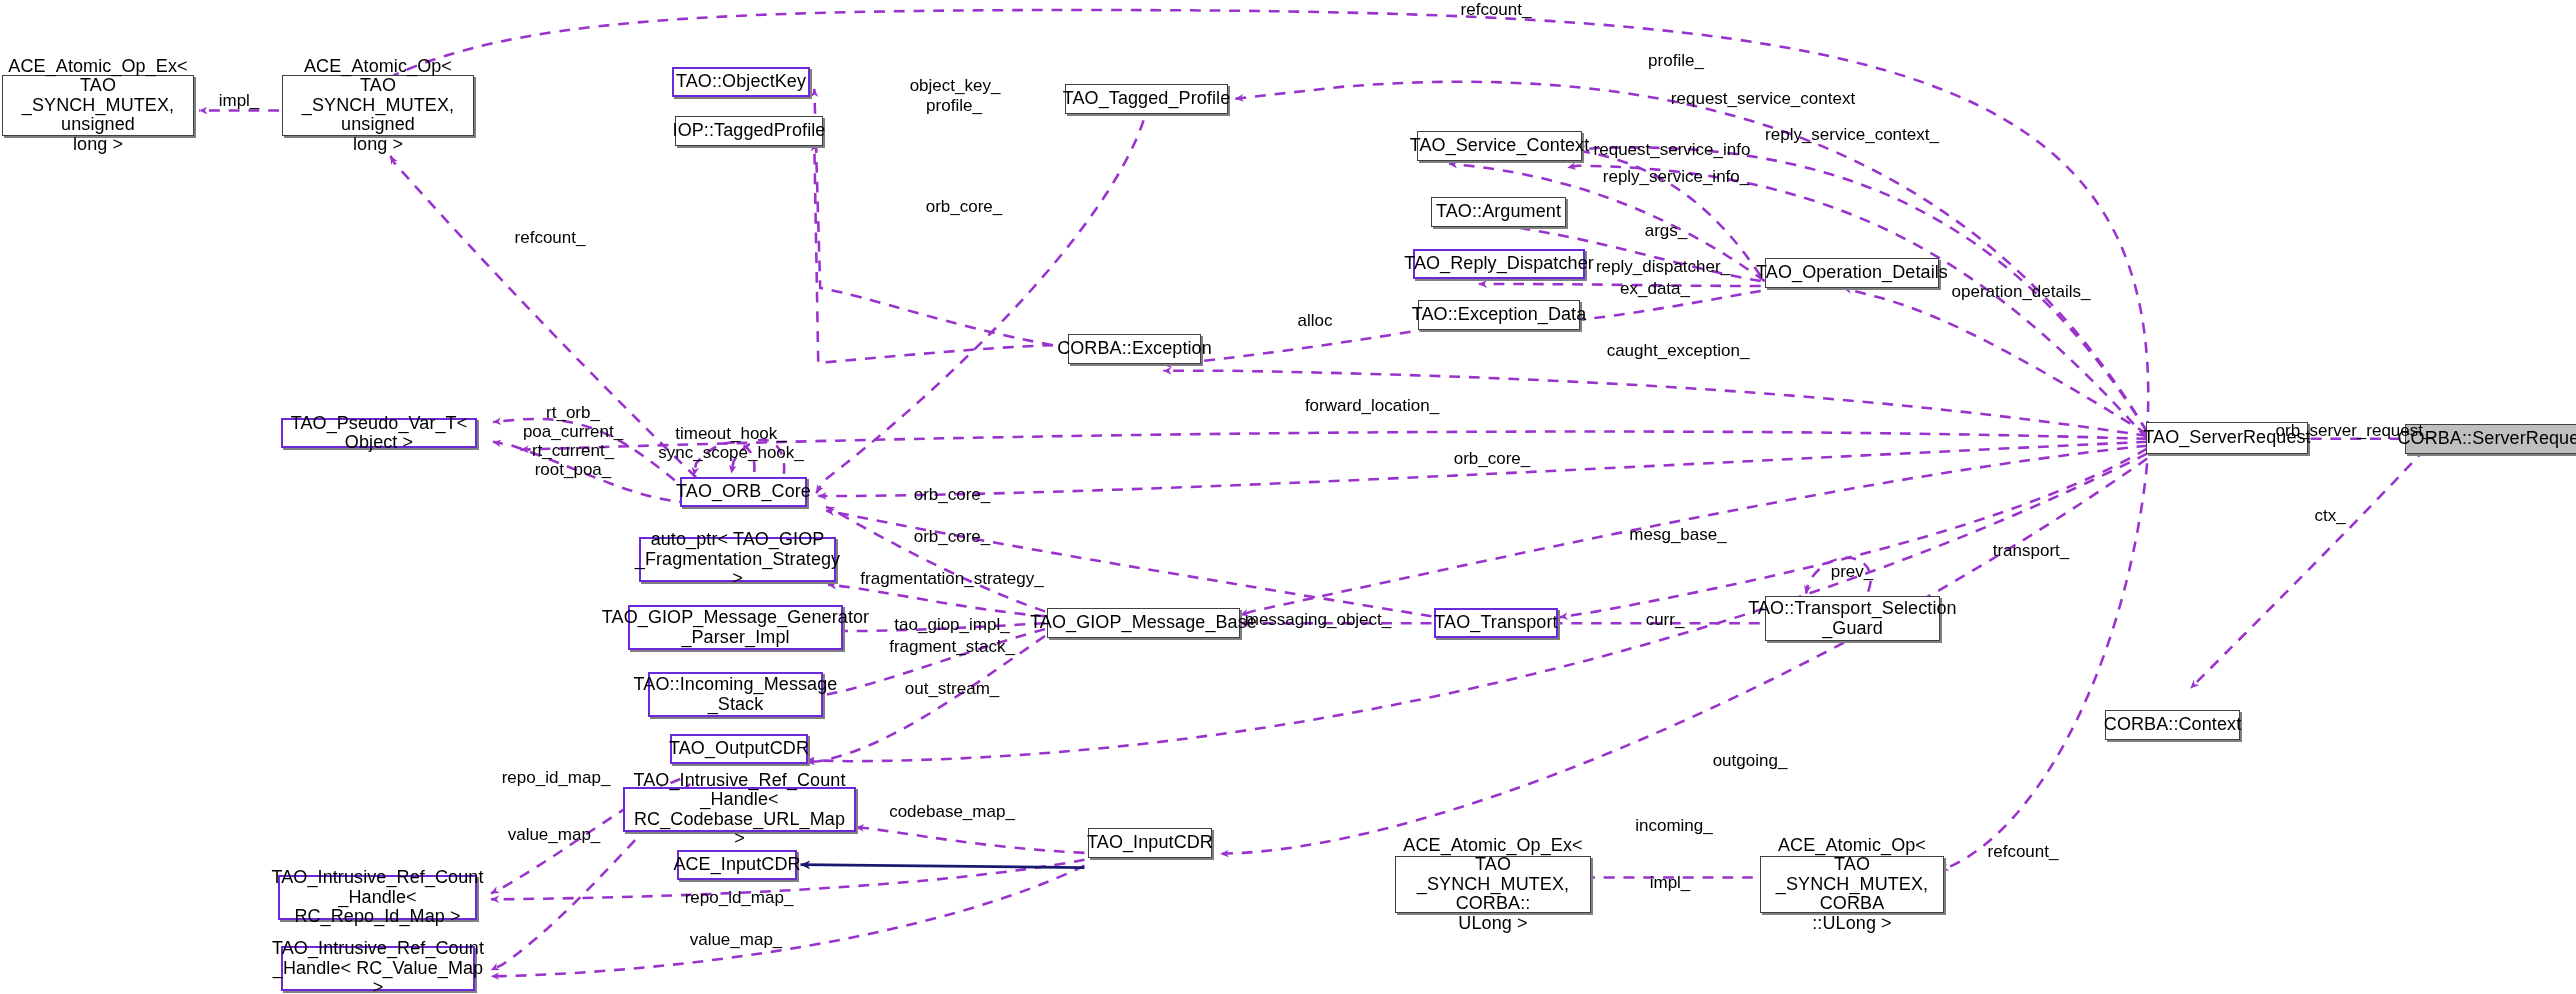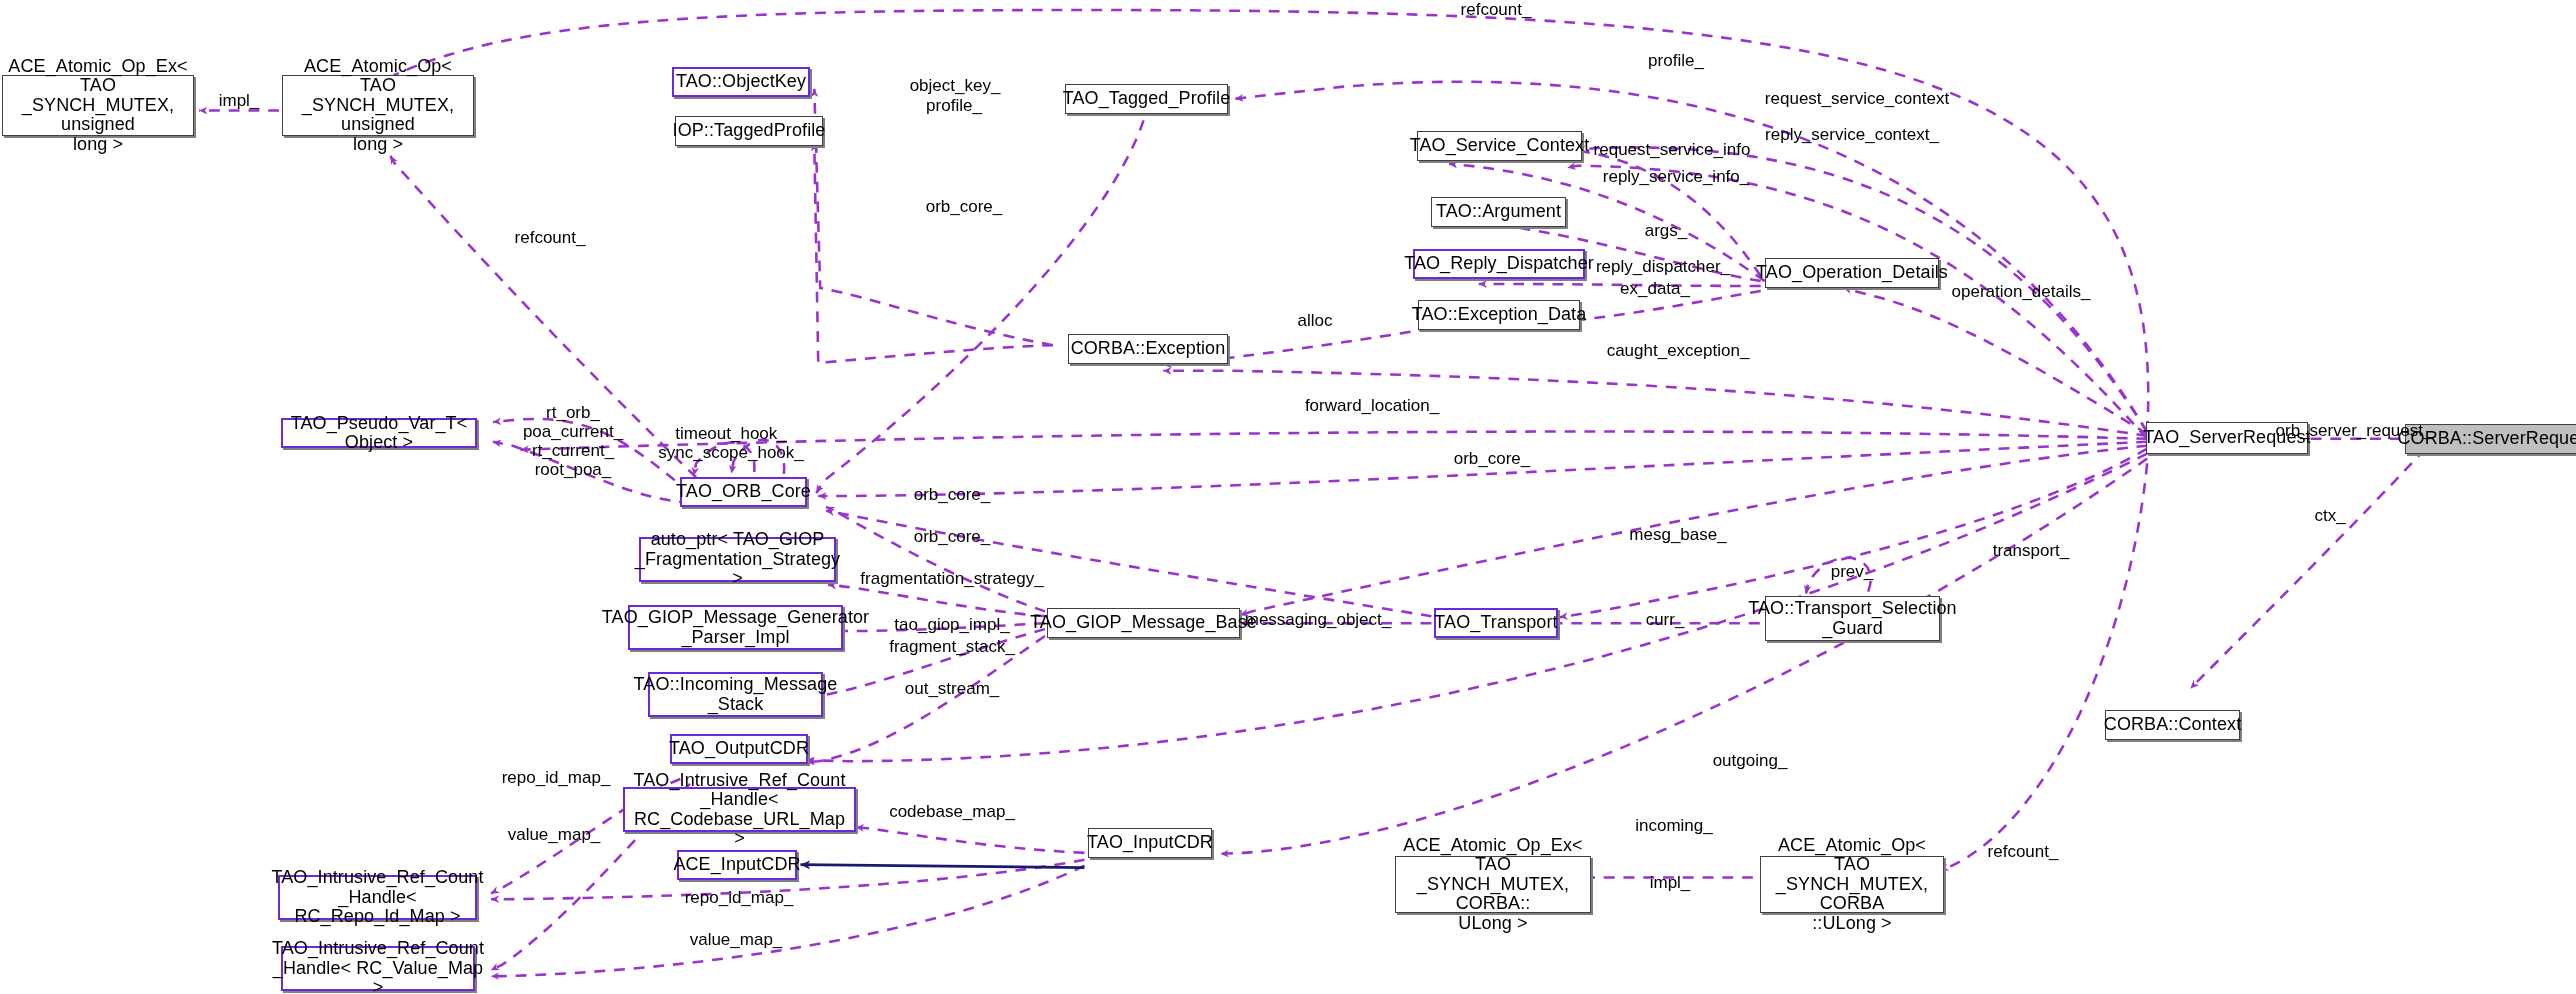--- a/index.html
+++ b/index.html
@@ -161,21 +161,21 @@
   <div class="node plain" style="left:1417px;top:131px;width:165px;height:30px;">TAO_Service_Context</div>
 
   <div class="node plain" style="left:1431px;top:197px;width:135px;height:30px;">TAO::Argument</div>
 
   <div class="node red" style="left:1413px;top:249px;width:172px;height:30px;">TAO_Reply_Dispatcher</div>
 
   <div class="node plain" style="left:1418px;top:300px;width:162px;height:30px;">TAO::Exception_Data</div>
 
   <div class="node plain" style="left:1765px;top:258px;width:174px;height:30px;">TAO_Operation_Details</div>
 
-  <div class="node plain" style="left:1068px;top:334px;width:160px;height:30px;">CORBA::Exception</div>
+  <div class="node plain" style="left:1068px;top:334px;width:133px;height:30px;">CORBA::Exception</div>
 
   <div class="node red" style="left:281px;top:418px;width:196px;height:30px;">TAO_Pseudo_Var_T&lt; Object &gt;</div>
 
   <div class="node red" style="left:680px;top:477px;width:127px;height:30px;">TAO_ORB_Core</div>
 
   <div class="node plain" style="left:2146px;top:422px;width:162px;height:32px;">TAO_ServerRequest</div>
 
   <div class="node current" style="left:2405px;top:424px;width:181px;height:30px;">CORBA::ServerRequest</div>
 
   <div class="node red" style="left:639px;top:537px;width:197px;height:45px;">auto_ptr&lt; TAO_GIOP
@@ -217,21 +217,21 @@
 
   <div class="node plain" style="left:1760px;top:856px;width:184px;height:57px;">ACE_Atomic_Op&lt; TAO
 _SYNCH_MUTEX, CORBA
 ::ULong &gt;</div>
 
   <div class="elabel" style="left:239px;top:91px;">impl_</div>
   <div class="elabel" style="left:1496px;top:0px;">refcount_</div>
   <div class="elabel" style="left:955px;top:76px;">object_key_</div>
   <div class="elabel" style="left:954px;top:96px;">profile_</div>
   <div class="elabel" style="left:1676px;top:51px;">profile_</div>
-  <div class="elabel" style="left:1857px;top:89px;text-align:center;">request_service_context</div>
+  <div class="elabel" style="left:1763px;top:89px;text-align:center;">request_service_context</div>
   <div class="elabel" style="left:1852px;top:125px;">reply_service_context_</div>
   <div class="elabel" style="left:1672px;top:140px;">request_service_info</div>
   <div class="elabel" style="left:1676px;top:167px;">reply_service_info_</div>
   <div class="elabel" style="left:1666px;top:221px;">args_</div>
   <div class="elabel" style="left:1663px;top:257px;">reply_dispatcher_</div>
   <div class="elabel" style="left:1655px;top:279px;">ex_data_</div>
   <div class="elabel" style="left:2021px;top:282px;">operation_details_</div>
   <div class="elabel" style="left:1315px;top:311px;">alloc</div>
   <div class="elabel" style="left:1678px;top:341px;">caught_exception_</div>
   <div class="elabel" style="left:550px;top:228px;">refcount_</div>

